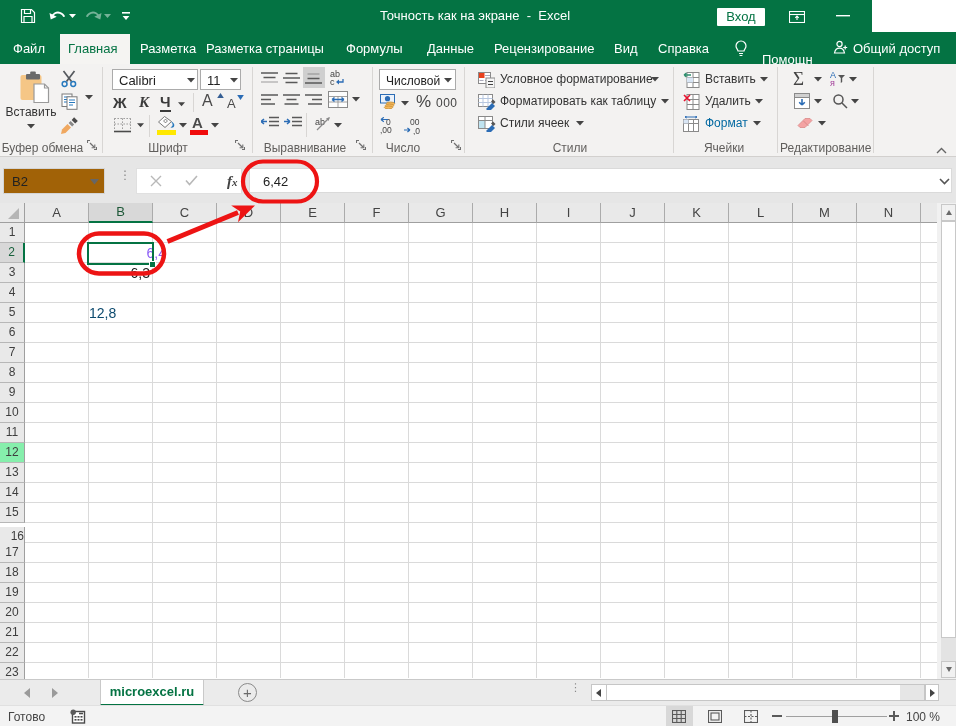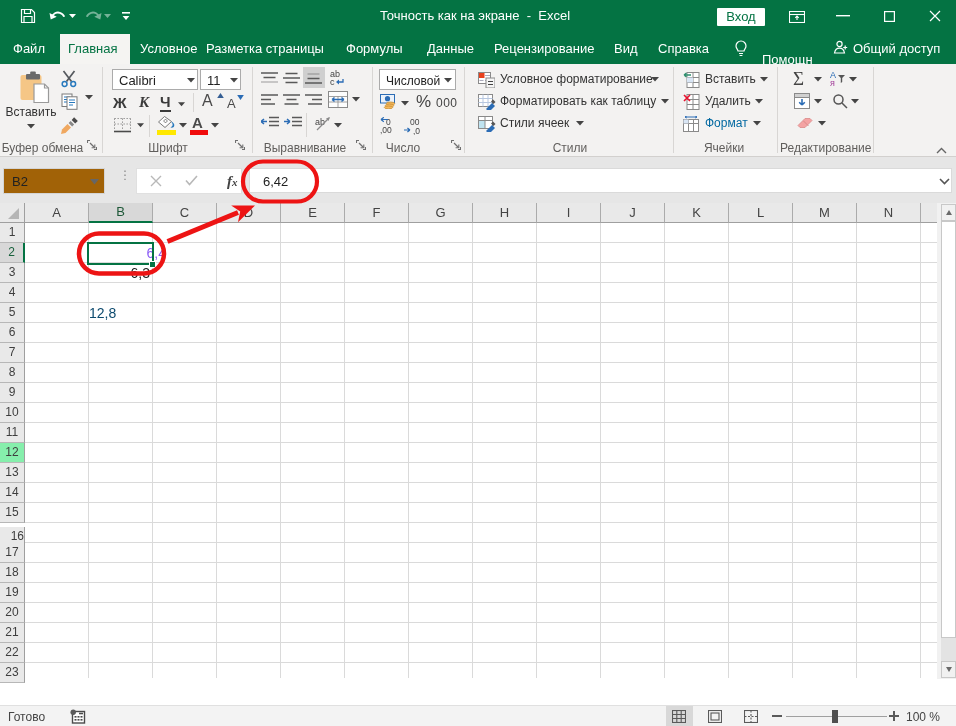--- a/index.html
+++ b/index.html
@@ -3,21 +3,21 @@
 *{margin:0;padding:0;box-sizing:border-box}
 body{font-family:"Liberation Sans",sans-serif}
 #app{position:relative;width:956px;height:726px;overflow:hidden;background:#fff;font-family:"Liberation Sans",sans-serif}
 .ab{position:absolute}
 .grn{background:#047343}
 svg{display:block}
 </style></head>
 <body>
 <div id="app">
 
-<div class="ab grn" style="left:0;top:0;width:956px;height:32px">
+<div class="ab grn" style="left:0;top:0;width:872px;height:32px">
   <svg class="ab" style="left:20px;top:8px" width="16" height="16" viewBox="0 0 16 16" fill="none" stroke="#fff" stroke-width="1.2">
     <path d="M1.5 1.5h10l3 3v10h-13z"></path>
         <path d="M4.5 1.5v4h6v-4M4 14.5v-6h8v6" fill="none"></path>
   </svg>
   <svg class="ab" style="left:49px;top:9px" width="17" height="14" viewBox="0 0 17 14" fill="none">
     <path d="M2.5 8.5c1.5-3.8 5-5.6 8.3-4.7 2.3.6 3.8 2.2 4.4 4" stroke="#fff" stroke-width="1.9"></path>
     <path d="M0.5 4l1.2 6.5 6-2.8z" fill="#fff"></path>
   </svg>
   <svg class="ab" style="left:69px;top:14px" width="7" height="5" viewBox="0 0 7 5" fill="#fff">
         <path d="M0 0l3.5 4L7 0z"></path>
@@ -48,21 +48,21 @@
       </svg>
   <svg class="ab" style="left:929px;top:10px" width="12" height="12" viewBox="0 0 12 12" stroke="#fff" stroke-width="1.2">
         <path d="M1 1l10 10M11 1L1 11"></path>
       </svg>
 </div>
 
 <div class="ab grn" style="left:0;top:32px;width:956px;height:32px;color:#fff;font-size:13px">
   <div class="ab" style="left:60px;top:2px;width:70px;height:30px;background:#f5f4f2"></div>
   <span class="ab" style="left:13px;top:9px">Файл</span>
   <span class="ab" style="left:68px;top:9px;color:#047343">Главная</span>
-  <span class="ab" style="left:140px;top:9px">Условное</span>
+  <span class="ab" style="left:140px;top:9px">Разметка</span>
   <span class="ab" style="left:206px;top:9px">Разметка страницы</span>
   <span class="ab" style="left:346px;top:9px">Формулы</span>
   <span class="ab" style="left:427px;top:9px">Данные</span>
   <span class="ab" style="left:494px;top:9px">Рецензирование</span>
   <span class="ab" style="left:614px;top:9px">Вид</span>
   <span class="ab" style="left:658px;top:9px">Справка</span>
   <svg class="ab" style="left:734px;top:8px" width="14" height="17" viewBox="0 0 14 17" fill="none" stroke="#fff" stroke-width="1.2">
     <path d="M7 1a5 5 0 0 1 5 5c0 2.6-2 3.4-2 5H4c0-1.6-2-2.4-2-5a5 5 0 0 1 5-5z"></path>
         <path d="M5 13.5h4M5.6 15.5h2.8"></path>
   </svg>
@@ -475,20 +475,35 @@
       <div class="ab" style="left:3.5px;top:5px;width:0;height:0;border-left:3.5px solid transparent;border-right:3.5px solid transparent;border-bottom:5px solid #6a6a6a"></div>
     </div>
     <div class="ab" style="left:4px;top:18px;width:15px;height:440px;background:#e3e3e3"></div>
     <div class="ab" style="left:4px;top:18px;width:15px;height:417px;background:#fff;border:1px solid #c8c8c8"></div>
     <div class="ab" style="left:4px;top:458px;width:15px;height:17px;background:#f1f1f1;border:1px solid #c8c8c8">
       <div class="ab" style="left:3.5px;top:5px;width:0;height:0;border-left:3.5px solid transparent;border-right:3.5px solid transparent;border-top:5px solid #6a6a6a"></div>
     </div>
   </div>
 </div>
 
+<div class="ab" style="left:0;top:679px;width:956px;height:26px;background:#ebebeb;border-top:1px solid #c9c9c9">
+  <div class="ab" style="left:24px;top:8px;width:0;height:0;border-top:5px solid transparent;border-bottom:5px solid transparent;border-right:6px solid #9a9a9a"></div>
+  <div class="ab" style="left:52px;top:8px;width:0;height:0;border-top:5px solid transparent;border-bottom:5px solid transparent;border-left:6px solid #9a9a9a"></div>
+  <div class="ab" style="left:100px;top:0;width:104px;height:26px;background:#fff;border-left:1px solid #c9c9c9;border-right:1px solid #c9c9c9;border-bottom:2px solid #047343;text-align:center;line-height:24px;color:#047343;font-weight:bold;font-size:13px">microexcel.ru</div>
+  <div class="ab" style="left:238px;top:3px;width:19px;height:19px;border:1px solid #8a8a8a;border-radius:50%;color:#6a6a6a;text-align:center;line-height:17px;font-size:15px">+</div>
+  <div class="ab" style="left:570px;top:5px;width:3px;height:16px;color:#8a8a8a;font-size:11px;line-height:5.5px">⋮</div>
+  <div class="ab" style="left:591px;top:4px;width:334px;height:17px;background:#fff;border:1px solid #c6c6c6">
+    <div class="ab" style="left:4px;top:4px;width:0;height:0;border-top:4px solid transparent;border-bottom:4px solid transparent;border-right:5px solid #444"></div>
+    <div class="ab" style="left:14px;top:0;width:1px;height:15px;background:#c6c6c6"></div>
+    <div class="ab" style="left:308px;top:0;width:24px;height:15px;background:#e6e6e6"></div>
+  </div>
+  <div class="ab" style="left:925px;top:4px;width:14px;height:17px;background:#fff;border:1px solid #c6c6c6">
+    <div class="ab" style="left:4px;top:4px;width:0;height:0;border-top:4px solid transparent;border-bottom:4px solid transparent;border-left:5px solid #444"></div>
+  </div>
+</div>
 
 <div class="ab" style="left:0;top:705px;width:956px;height:21px;background:#f3f3f3;border-top:1px solid #e0e0e0">
   <span class="ab" style="left:8px;top:4px;font-size:12px;color:#444">Готово</span>
   <svg class="ab" style="left:70px;top:3px" width="16" height="15" viewBox="0 0 16 15">
     <rect x="2.5" y="2.5" width="12" height="11.5" fill="#fff" stroke="#4a4a4a" stroke-width="1.4"></rect>
     <path d="M9 4.5h4" stroke="#4a4a4a" stroke-width="1.6"></path>
     <g fill="#4a4a4a">
           <rect x="4.5" y="7" width="2" height="1.6"></rect>
           <rect x="7.5" y="7" width="2" height="1.6"></rect>
           <rect x="10.5" y="7" width="2" height="1.6"></rect>

